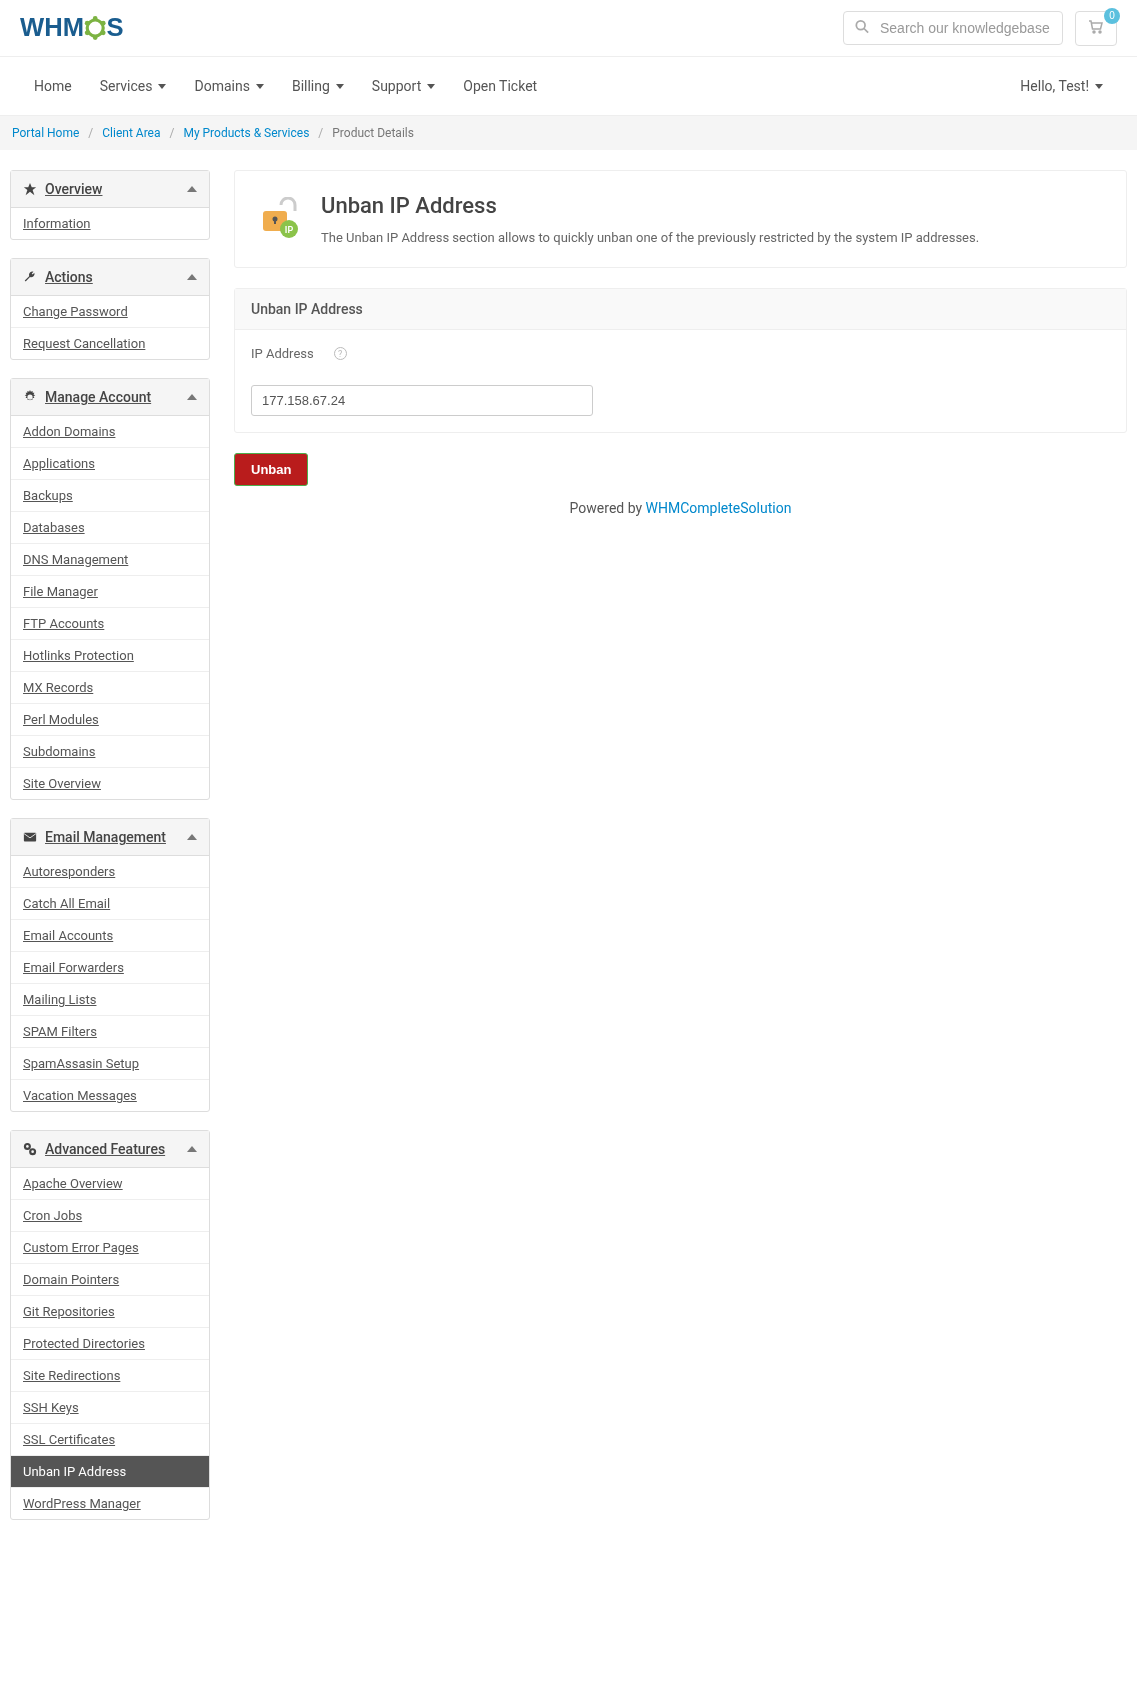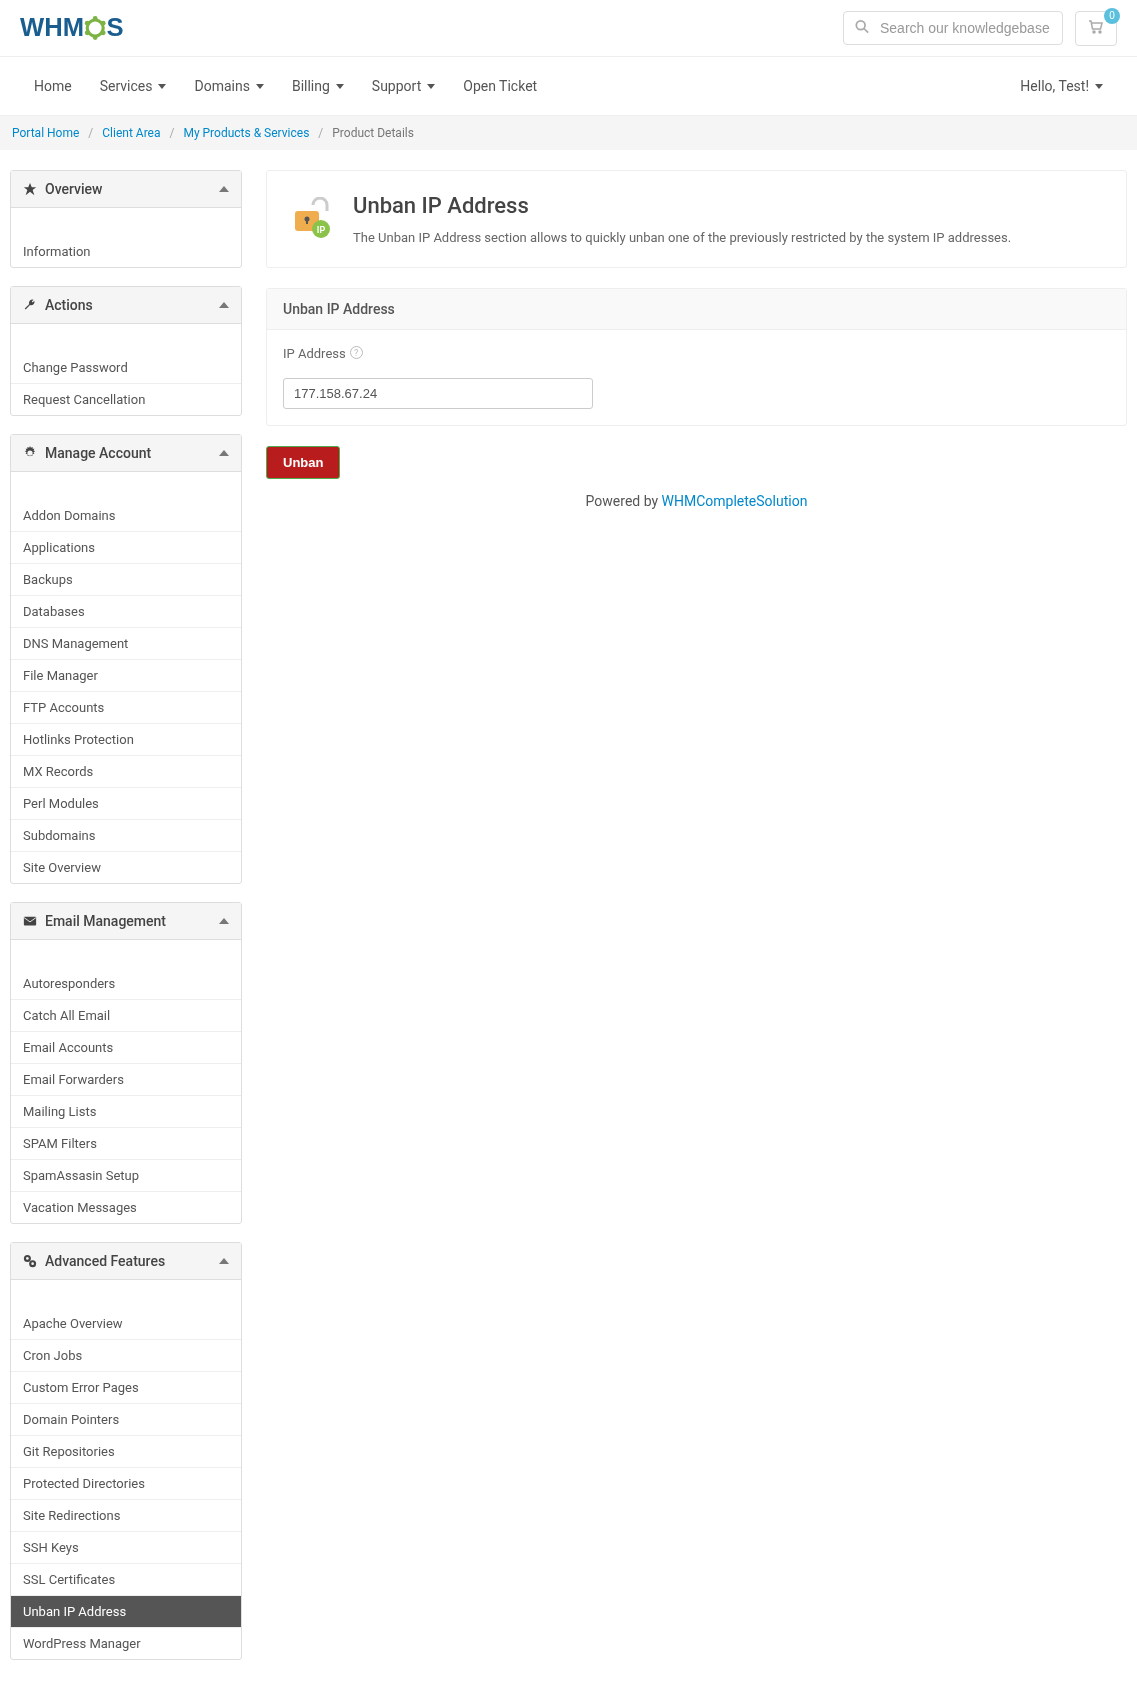--- a/index.html
+++ b/index.html
@@ -20,41 +20,41 @@
     .navbar { border-top: 1px solid #eee; border-bottom: 1px solid #eee; display: flex; align-items: center; justify-content: space-between; padding: 7px 20px; }
     .navleft { display: flex; }
     .navitem { padding: 14px 14px; cursor: pointer; display: flex; align-items: center; gap: 4px; color: #555; }
     .caret { width: 0; height: 0; border-left: 4px solid transparent; border-right: 4px solid transparent; border-top: 5px solid #555; display: inline-block; margin-left: 2px; }
     
     .breadcrumb { background: #f5f5f5; padding: 10px 12px; font-size: 12px; color: #777; }
     .breadcrumb a { color: #0088cc; }
     .bc-sep { color: #aaa; margin: 0 6px; }
     
     .wrap { display: flex; gap: 24px; padding: 20px 10px; align-items: flex-start; }
-    .sidebar { width: 232px; flex-shrink: 0; }
+    .sidebar { width: 200px; flex-shrink: 0; text-decoration: underline; }
     .panel { border: 1px solid #ddd; border-radius: 3px; margin-bottom: 18px; background: #fff; }
     .panel-head { background: #f5f5f5; padding: 10px 12px; font-weight: 500; color: #444; display: flex; align-items: center; justify-content: space-between; cursor: pointer; border-bottom: 1px solid #ddd; }
     .panel-head .ptitle { display: flex; align-items: center; gap: 8px; }
     .chev { width: 0; height: 0; border-left: 5px solid transparent; border-right: 5px solid transparent; border-bottom: 6px solid #777; }
     .panel-item { display: block; padding: 8px 12px; border-top: 1px solid #eee; color: #555; cursor: pointer; font-size: 13px; }
-    .panel-item:first-of-type { border-top: none; margin-top: 28px; }
+    .panel-item:first-of-type { border-top: none; }
     .panel-item.active { background: #555; color: #fff; }
     
     .main { flex: 1; }
     .card { background: #fff; border: 1px solid #eee; border-radius: 3px; margin-bottom: 20px; }
     .hero { display: flex; align-items: center; gap: 18px; padding: 22px 24px; }
     .hero-icon { width: 44px; height: 44px; position: relative; flex-shrink: 0; }
     .hero h1 { font-size: 22px; font-weight: 500; color: #444; margin-bottom: 12px; }
     .hero p { font-size: 13px; color: #666; }
     
     .form-card-head { background: #f9f9f9; border-bottom: 1px solid #eee; padding: 12px 16px; font-weight: 500; color: #555; }
     .form-body { padding: 16px; }
-    .flabel { font-size: 13px; color: #666; margin-bottom: 17px; display: flex; align-items: flex-start; gap: 4px; }
+    .flabel { font-size: 13px; color: #666; margin-bottom: 24px; display: flex; align-items: center; gap: 20px; }
     .qmark { display: inline-flex; width: 13px; height: 13px; border: 1px solid #bbb; border-radius: 50%; font-size: 9px; align-items: center; justify-content: center; color: #bbb; }
-    .finput { width: 310px; padding: 7px 10px; border: 1px solid #ccc; border-radius: 3px; font-size: 13px; color: #555; }
+    .finput { width: 342px; padding: 7px 10px; border: 1px solid #ccc; border-radius: 3px; font-size: 13px; color: #555; }
     
     .btn-success { background: #b91c1c; border: 1px solid #4cae4c; color: #fff; padding: 8px 16px; border-radius: 3px; font-size: 13px; font-weight: 600; cursor: pointer; }
     
     .footer { text-align: center; padding: 14px 0; font-size: 14px; color: #555; }
     
     .icon { display: inline-block; width: 14px; height: 14px; }
   </style>
 </head>
 <body>
 

